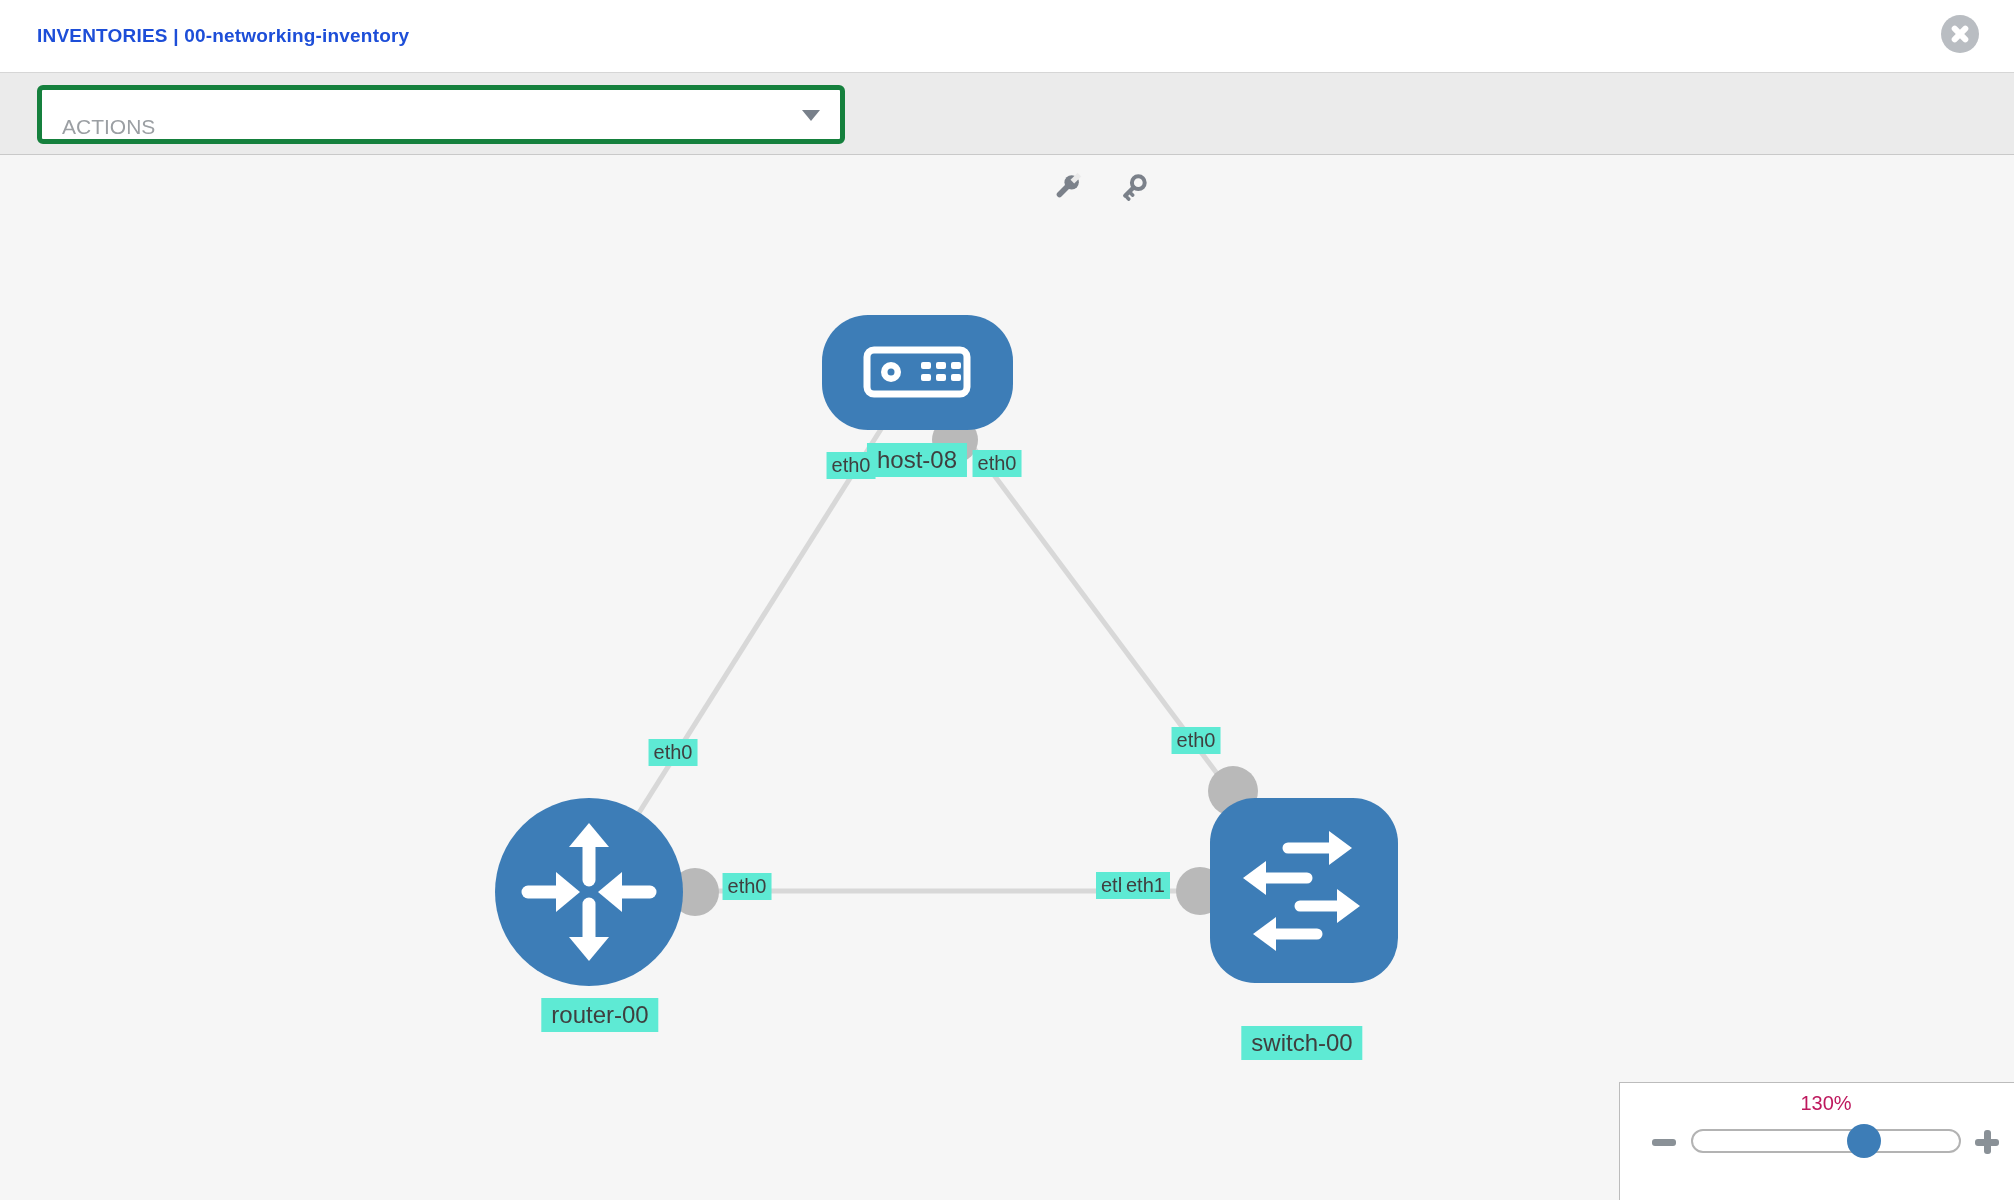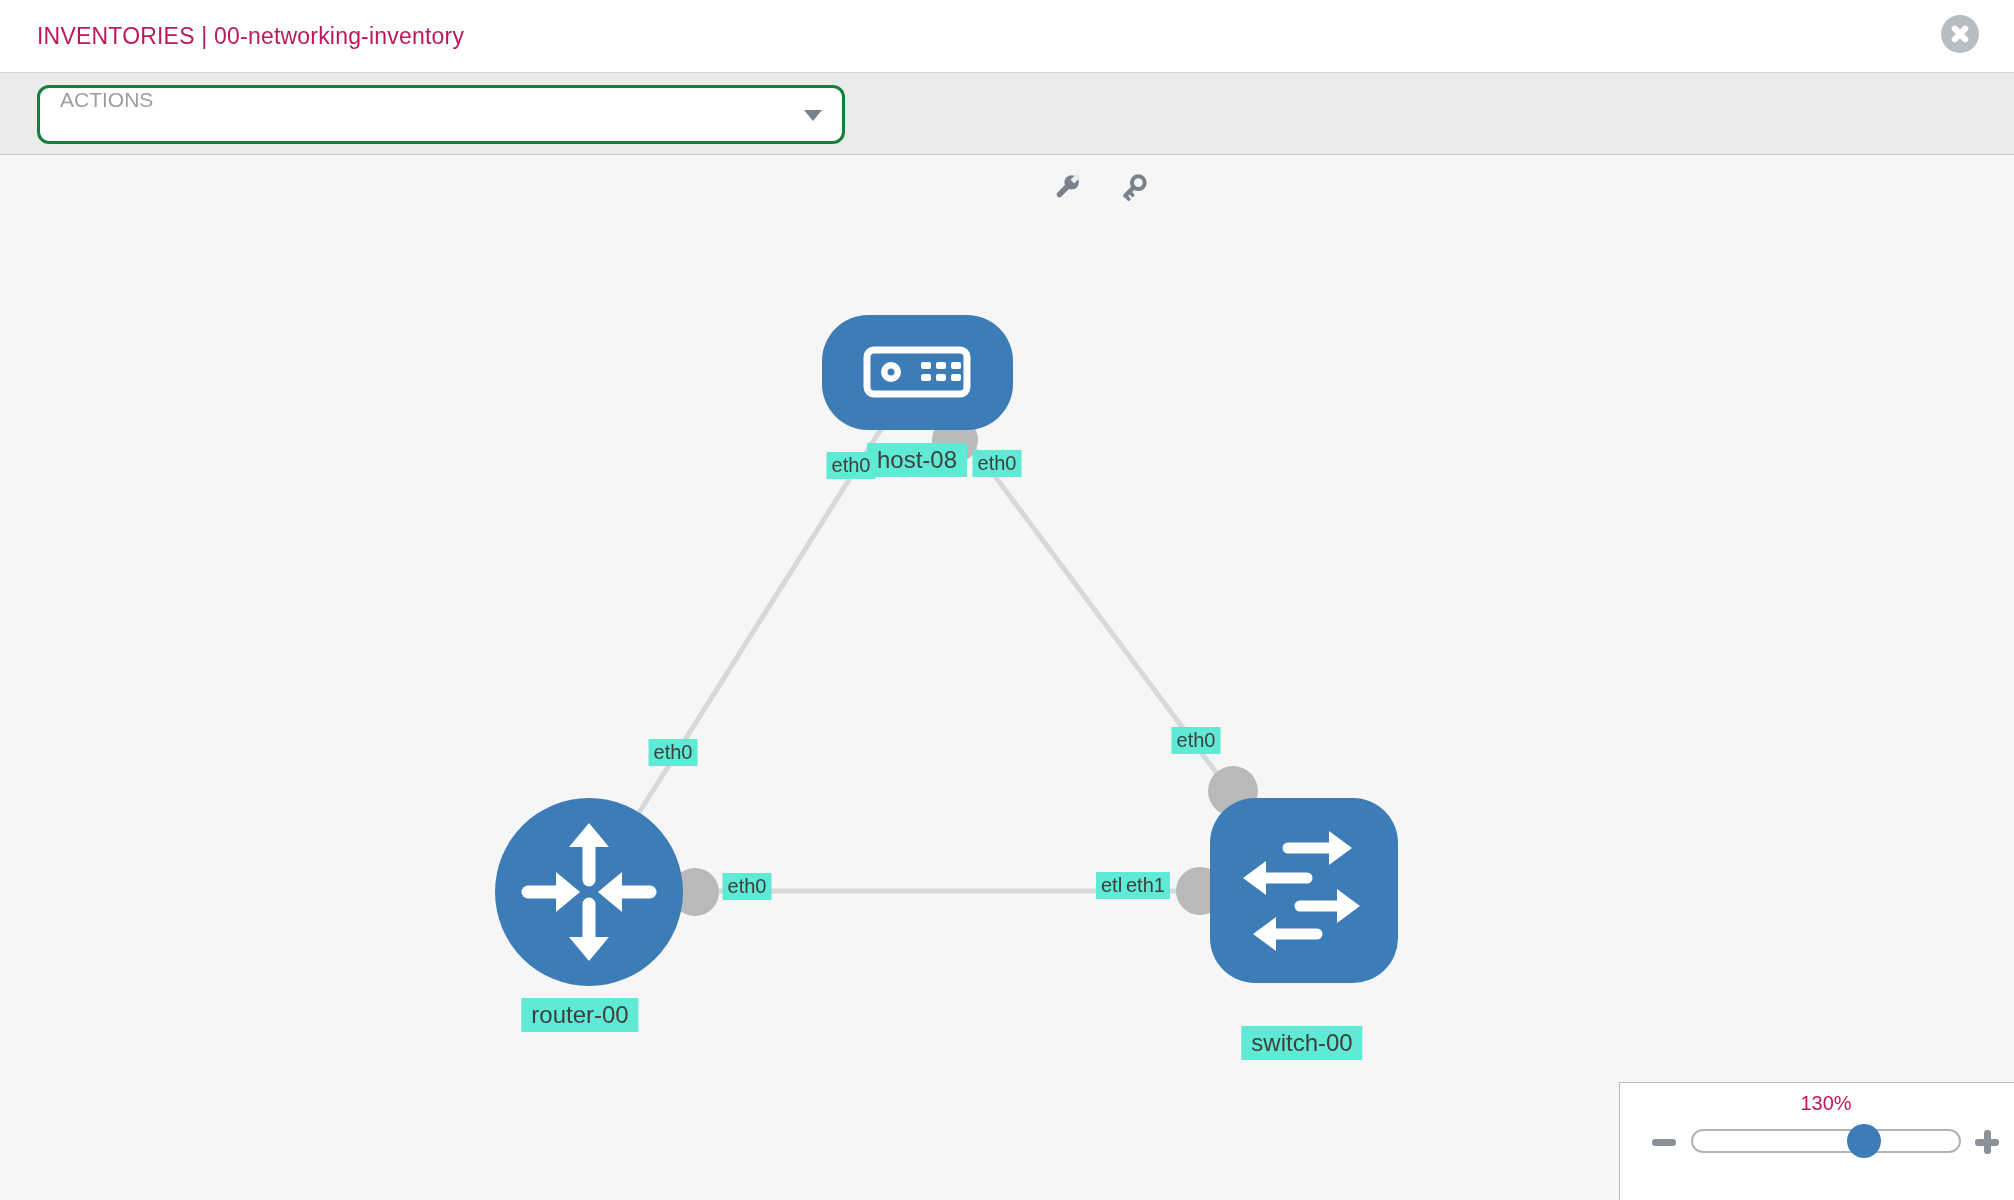--- a/index.html
+++ b/index.html
@@ -13,32 +13,32 @@
     --placeholder-gray:#9b9fa3;
     --label-text:#3f3f3f;
   }
   *{box-sizing:border-box;margin:0;padding:0}
   html,body{width:2014px;height:1200px;overflow:hidden;background:#fff;
     font-family:"Liberation Sans","DejaVu Sans",sans-serif;}
   .stage{position:relative;width:2014px;height:1200px;overflow:hidden;background:var(--canvas-bg)}
 
   
   .header{position:absolute;left:0;top:0;width:2014px;height:72px;background:#fff;z-index:30}
-  .title{position:absolute;left:37px;top:0;line-height:72px;font-size:23px;font-weight:400;color:#be185d;letter-spacing:.2px}
+  .title{position:absolute;left:37px;top:0;line-height:72px;font-size:19px;font-weight:700;color:#1d4ed8;letter-spacing:.2px}
   .close-btn{position:absolute;left:1941px;top:15px;width:38px;height:38px;border-radius:50%;
     background:var(--close-gray);cursor:pointer}
   .close-btn i{position:absolute;left:50%;top:50%;width:21px;height:6px;border-radius:3px;background:#fff}
   .close-btn i.a{transform:translate(-50%,-50%) rotate(45deg)}
   .close-btn i.b{transform:translate(-50%,-50%) rotate(-45deg)}
 
   
   .toolbar{position:absolute;left:0;top:72px;width:2014px;height:83px;background:var(--toolbar-bg);
     border-top:1px solid #d6d6d6;border-bottom:1px solid #c9c9c9;z-index:30}
-  .select{position:absolute;top:12px;height:59px;background:#fff;border:3px solid #15803d;border-radius:12px;
-    display:flex;align-items:flex-start;font-size:21px;color:var(--placeholder-gray);padding:0 20px;cursor:pointer}
+  .select{position:absolute;top:12px;height:59px;background:#fff;border:5px solid #15803d;border-radius:6px;
+    display:flex;align-items:flex-end;font-size:21px;color:var(--placeholder-gray);padding:0 20px;cursor:pointer}
   .select .caret{position:absolute;right:20px;top:50%;margin-top:-5px;width:0;height:0;
     border-left:9px solid transparent;border-right:9px solid transparent;border-top:11px solid #78808a}
   .select-actions{left:37px;width:808px}
   .select-search{left:1180px;width:800px}
   .tool-icon{position:absolute;top:98px;width:34px;height:34px;cursor:pointer}
   .tool-icon svg{display:block}
 
   
   .canvas{position:absolute;left:0;top:156px;width:2014px;height:1044px;background:var(--canvas-bg);z-index:1}
   svg.topo{position:absolute;left:0;top:0}
@@ -125,21 +125,21 @@
           <line x1="1300" y1="906" x2="1338" y2="906"></line>
           <polygon points="1360,906 1337,889 1337,923" stroke="none"></polygon>
           <line x1="1317" y1="934" x2="1275" y2="934"></line>
           <polygon points="1253,934 1276,917 1276,951" stroke="none"></polygon>
         </g>
       </g>
     </svg>
   </div>
 
   <div class="lbl node-label" style="left:917px;top:443px">host-08</div>
-  <div class="lbl node-label" style="left:580px;top:998px">router-00</div>
+  <div class="lbl node-label" style="left:600px;top:998px">router-00</div>
   <div class="lbl node-label" style="left:1302px;top:1026px">switch-00</div>
 
   <div class="lbl iface center" style="left:851px;top:452px">eth0</div>
   <div class="lbl iface center" style="left:673px;top:739px">eth0</div>
   <div class="lbl iface center" style="left:997px;top:450px">eth0</div>
   <div class="lbl iface center" style="left:1196px;top:727px">eth0</div>
   <div class="lbl iface center" style="left:747px;top:873px">eth0</div>
   <div class="lbl iface" style="left:1096px;top:872px">eth0</div>
   <div class="lbl iface over" style="left:1121px;top:872px">eth1</div>
 

